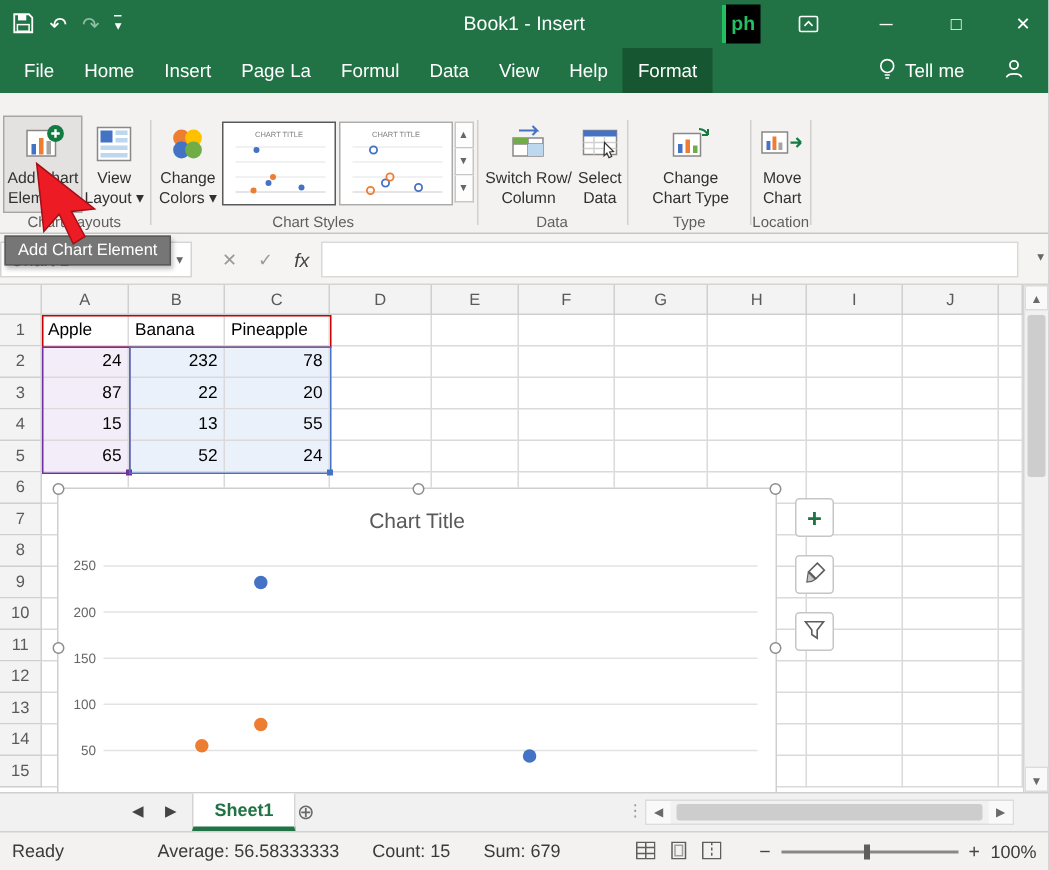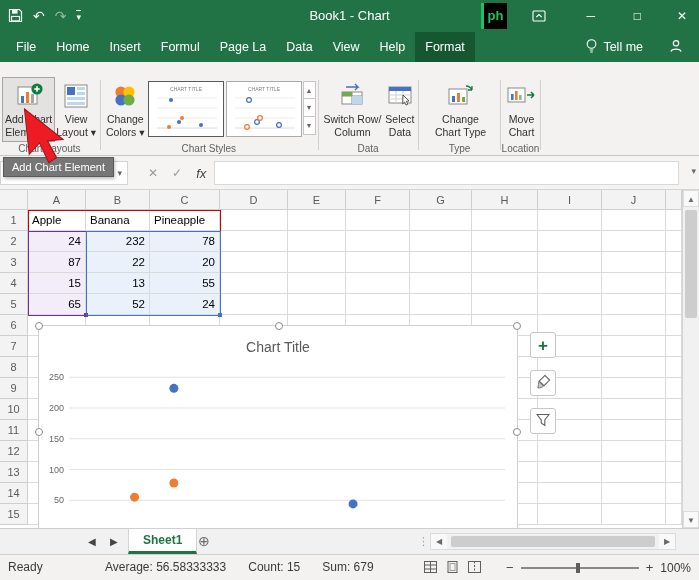--- a/index.html
+++ b/index.html
@@ -112,41 +112,41 @@
         <svg width="15" height="15" viewBox="0 0 15 15">
             <path d="M1.5 1.5h9.8l2.2 2.2v9.8H1.5z" fill="none" stroke="#fff" stroke-width="1.2"></path>
             <rect x="4" y="2" width="5.5" height="3.6" fill="#fff"></rect>
             <rect x="3.6" y="8.4" width="7.8" height="4.4" fill="none" stroke="#fff" stroke-width="1"></rect>
           </svg>
       </span>
       <span class="qbtn">↶</span>
       <span class="qbtn dim">↷</span>
       <span class="caret-btn">▾</span>
     </div>
-    <div class="win-title">Book1  -  Chart</div>
+    <div class="win-title">Book1  -  Insert</div>
     <div class="tb-right">
       <div class="logo">ph</div>
       <span class="tb-ico" style="right:152px">
         <svg width="16" height="16" viewBox="0 0 16 16">
             <rect x="2" y="3" width="12" height="10" rx="1" fill="none" stroke="#fff" stroke-width="1.1"></rect>
             <path d="M5.3 9.2 8 6.5l2.7 2.7" fill="none" stroke="#fff" stroke-width="1.1"></path>
           </svg>
       </span>
       <span class="tb-ico" style="right:104px">─</span>
       <span class="tb-ico" style="right:58px">□</span>
       <span class="tb-ico" style="right:12px">✕</span>
     </div>
   </div>
 
   <div class="tabs">
     <div class="tab">File</div>
     <div class="tab">Home</div>
     <div class="tab">Insert</div>
+    <div class="tab">Page La</div>
     <div class="tab">Formul</div>
-    <div class="tab">Page La</div>
     <div class="tab">Data</div>
     <div class="tab">View</div>
     <div class="tab">Help</div>
     <div class="tab contextual">Format</div>
     <div class="tabs-right">
       <span class="titem">
         <span><svg width="13" height="16" viewBox="0 0 13 16">
               <circle cx="6.5" cy="6" r="4.3" fill="none" stroke="#fff" stroke-width="1.1"></circle>
               <path d="M4.8 12h3.4M5.3 14h2.4" stroke="#fff" stroke-width="1.1"></path>
             </svg></span>

